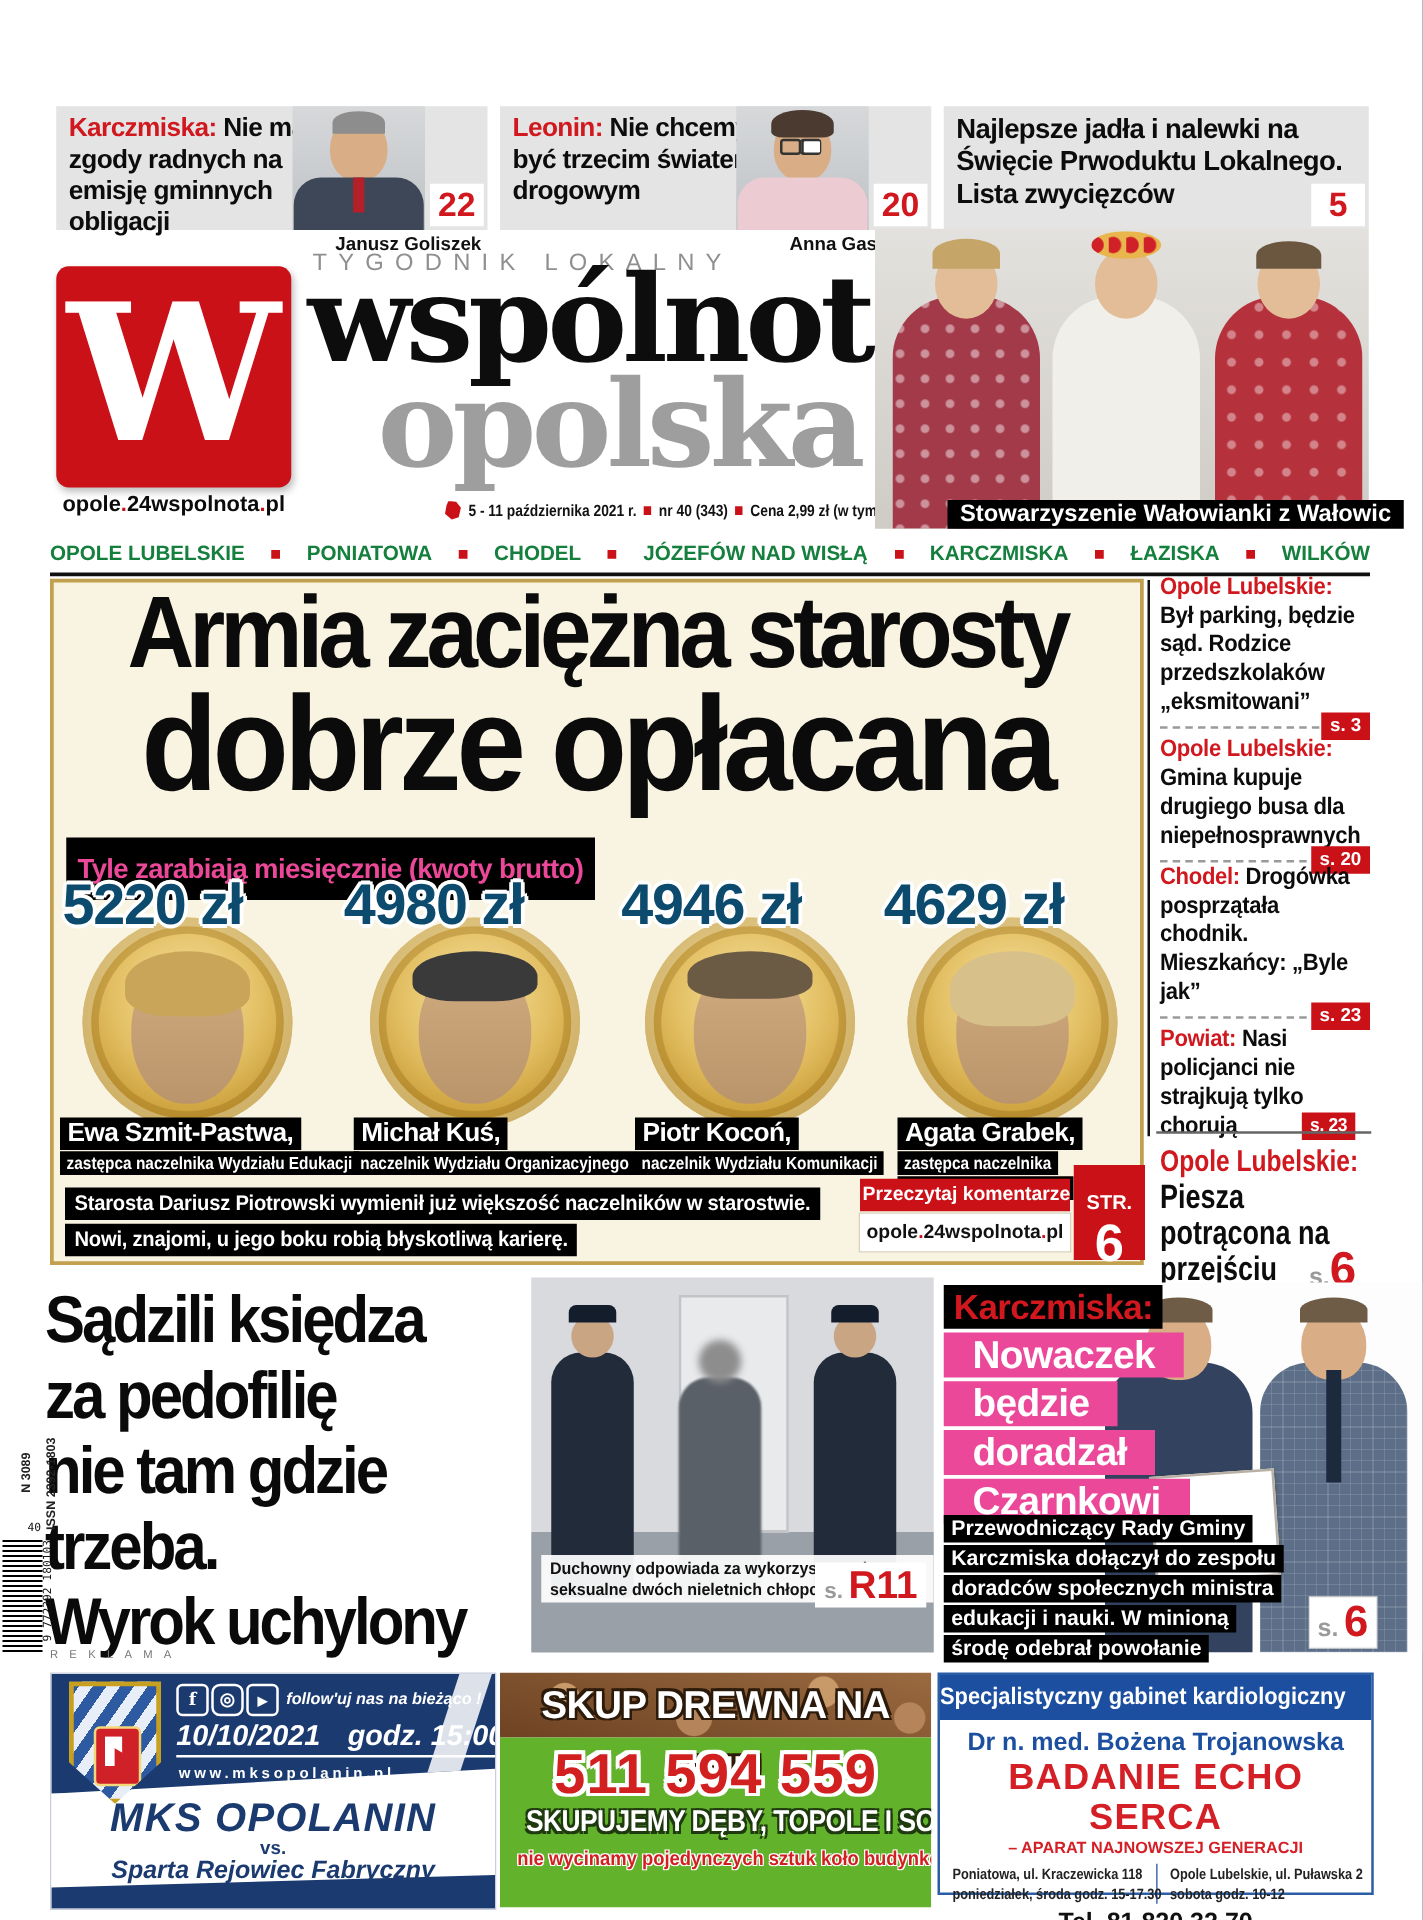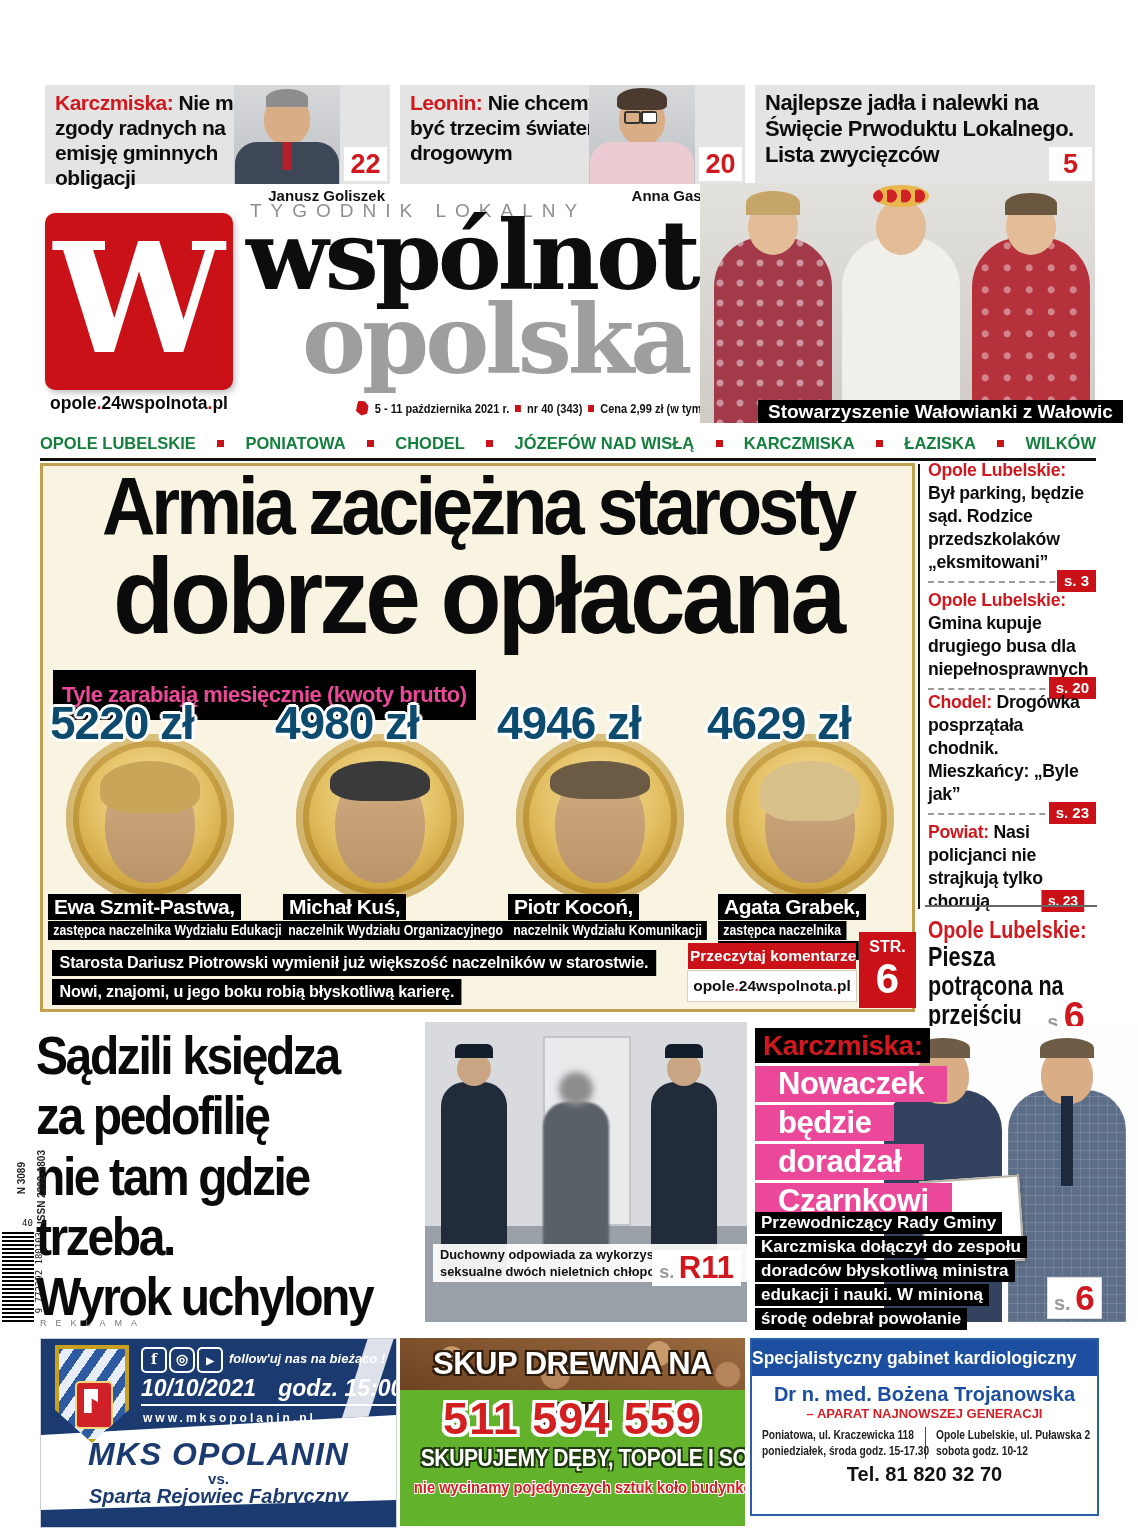--- a/index.html
+++ b/index.html
@@ -98,21 +98,21 @@
   .lede div{display:table;background:#000;color:#fff;font:900 17px/24px "Liberation Sans",sans-serif;
        padding:1px 8px;margin-bottom:3px;letter-spacing:-.2px;white-space:nowrap;
        transform:scaleX(.95);transform-origin:0 50%}
   .cmts{position:absolute;left:645px;top:477px;width:168px;z-index:6;text-align:center}
   .cmts .bar{background:#cb1118;color:#fff;font:900 15.5px/24px "Liberation Sans",sans-serif;
        padding:1px 2px;white-space:nowrap}
   .cmts .sitebar{background:#fff;box-shadow:0 0 0 1px #d8d2bd;font:900 15.5px/30px "Liberation Sans",sans-serif;
        margin-top:2px;white-space:nowrap}
   .strbox{position:absolute;left:816px;top:466px;width:57px;height:76px;background:#cb1118;color:#fff;
        text-align:center;z-index:6}
-  .strbox .l{font:700 16px/20px "Liberation Sans",sans-serif;margin-top:5px}
+  .strbox .l{font:700 16px/20px "Liberation Sans",sans-serif;margin-top:21px}
   .strbox .n{font:900 42px/44px "Liberation Sans",sans-serif}
 
   
   .vline{left:918px;top:464px;width:2px;height:445px;background:#111}
   .sb{position:absolute;left:928px;width:180px}
   .sbt{font:900 19px/23px "Liberation Sans",sans-serif;letter-spacing:-.3px;color:#0c0c0c;
        transform:scaleX(.93);transform-origin:0 0;width:180px}
   .sbp{color:#d0181e}
   .sbp.blk{display:block}
   .sbsep{position:relative;border-top:2px dashed #9a9a9a;margin-top:8px;width:168px}
@@ -461,21 +461,21 @@
     <span class="pre">Karczmiska:</span>
     <span class="w">Nowaczek</span>
     <span class="w">będzie</span>
     <span class="w">doradzał</span>
     <span class="w">Czarnkowi</span>
   </div>
 
   <div class="abs kbody">
     <div>Przewodniczący Rady Gminy</div>
     <div>Karczmiska dołączył do zespołu</div>
-    <div>doradców błyskotliwą ministra</div>
+    <div>doradców społecznych ministra</div>
     <div>edukacji i nauki. W minioną</div>
     <div>środę odebrał powołanie</div>
   </div>
   <div class="abs kpage"><span class="s">s.</span> <span class="n">6</span></div>
 
   <div class="abs reklama">REKLAMA</div>
 
   <div class="abs ad-mks">
     <div class="mks-top"></div>
     <div class="mks-bot"></div>
@@ -498,20 +498,21 @@
     <div class="wood-body">
       <div class="wood-phone">511 594 559</div>
       <div class="wood-l1">SKUPUJEMY DĘBY, TOPOLE I SOSNY</div>
       <div class="wood-l2">nie wycinamy pojedynczych sztuk koło budynków</div>
     </div>
   </div>
 
   <div class="abs ad-card">
     <div class="card-head"><span class="cx92">Specjalistyczny gabinet kardiologiczny</span></div>
     <div class="card-doc">Dr n. med. Bożena Trojanowska</div>
+    <div class="card-svc">BADANIE ECHO SERCA</div>
     <div class="card-sub">– APARAT NAJNOWSZEJ GENERACJI</div>
     <div class="card-addr">
       <div class="col">
         <div class="ln">Poniatowa, ul. Kraczewicka 118</div>
         <div class="ln">poniedziałek, środa godz. 15-17.30</div>
       </div>
       <div class="col">
         <div class="ln">Opole Lubelskie, ul. Puławska 2</div>
         <div class="ln">sobota godz. 10-12</div>
       </div>

